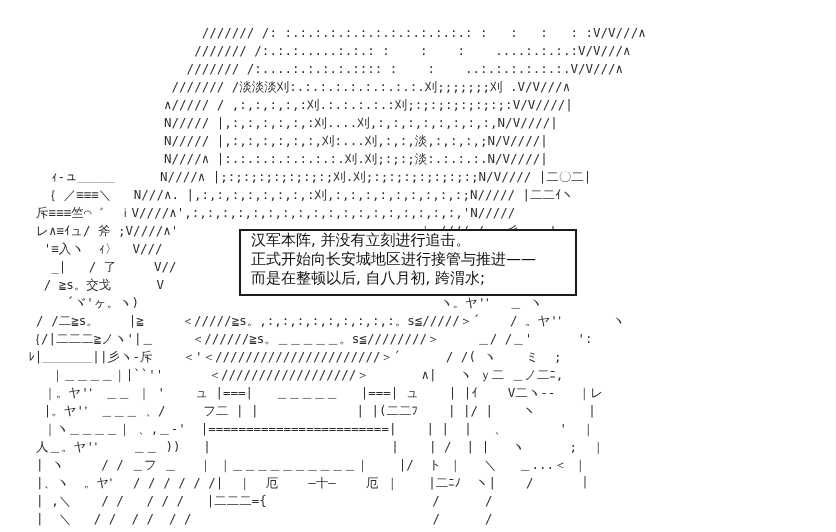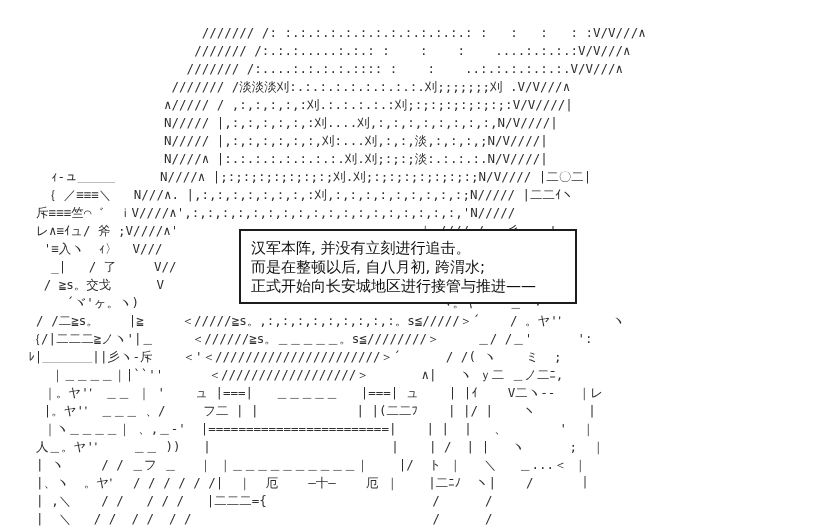--- a/index.html
+++ b/index.html
@@ -29,21 +29,21 @@
     color: #2e2e2e;
     white-space: pre;
   }
   .dialog {
     position: absolute;
     left: 239px;
     top: 229px;
     width: 316px;
     background: #ffffff;
     border: 2px solid #1c1c1c;
-    padding: 8px 8px 6px 10px;
+    padding: 0 8px 6px 10px;
     font-family: "DejaVu Sans", "Liberation Sans", sans-serif;
     font-size: 15px;
     line-height: 19px;
     color: #101010;
   }
   .dialog p {
     margin: 0;
     white-space: nowrap;
   }
 </style>
@@ -76,17 +76,17 @@
      |。ヤ''゙＿＿＿ 、/     フ二 | |             | |(二二ﾌ    | |/ |    ヽ       |
      ｜ヽ＿＿＿＿｜ 、,＿-'  |========================|    | |  |   、       '  ｜
     人＿。ヤ''゙   ＿＿ ))   |                        |    | /  | |   ヽ      ;  ｜
     | ヽ     / / ＿フ ＿   ｜ ｜＿＿＿＿＿＿＿＿＿＿｜    |/  ト ｜   ＼   ＿...＜ ｜
     |、ヽ  。ヤ'゙ / / / / / /|  ｜  厄    —十—    厄 ｜    |二ﾆﾉ  ヽ|    /      ｜
     | ,＼    / /   / / /   |二二二={                      /      /
     |  ＼   / /  / /  / /                                /      /</pre>
 
   <div class="dialog">
     <p>汉军本阵, 并没有立刻进行追击。</p>
+    <p>正式开始向长安城地区进行接管与推进——</p>
     <p>而是在整顿以后, 自八月初, 跨渭水;</p>
-    <p>正式开始向长安城地区进行接管与推进——</p>
   </div>
 
 </div>
 
 </body></html>

